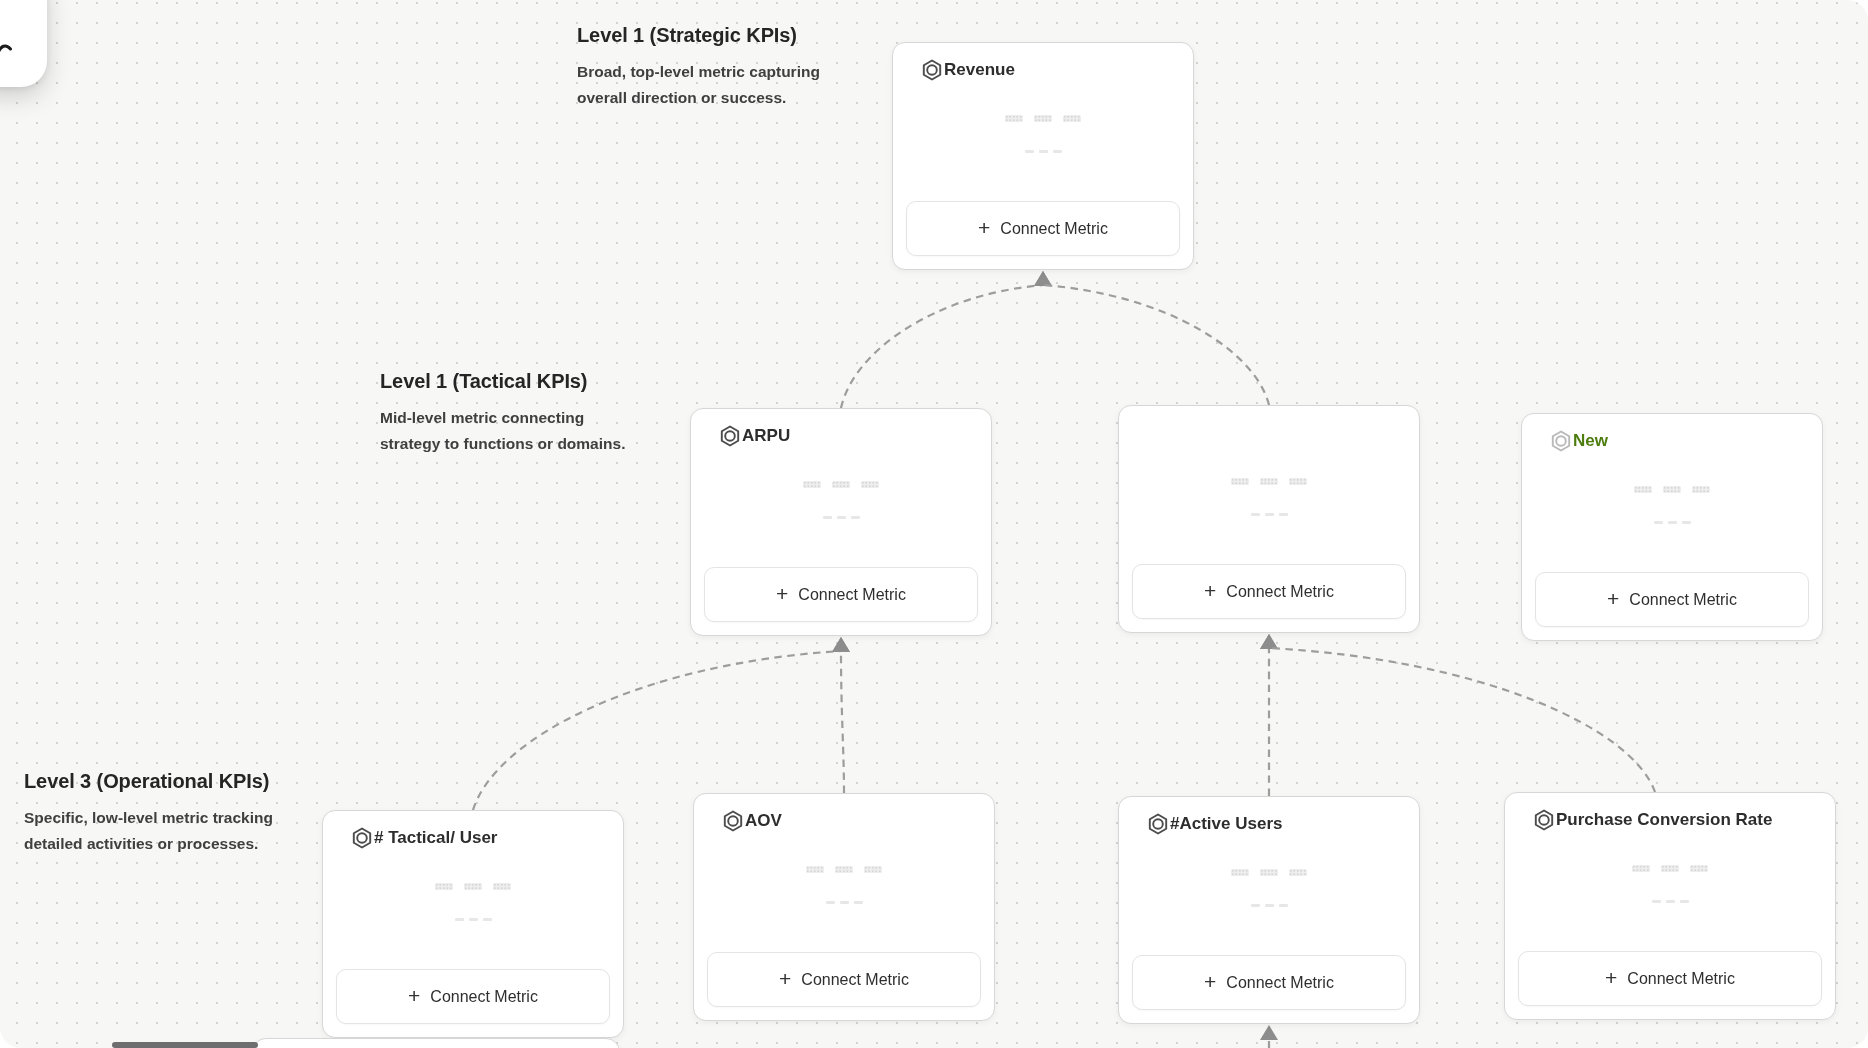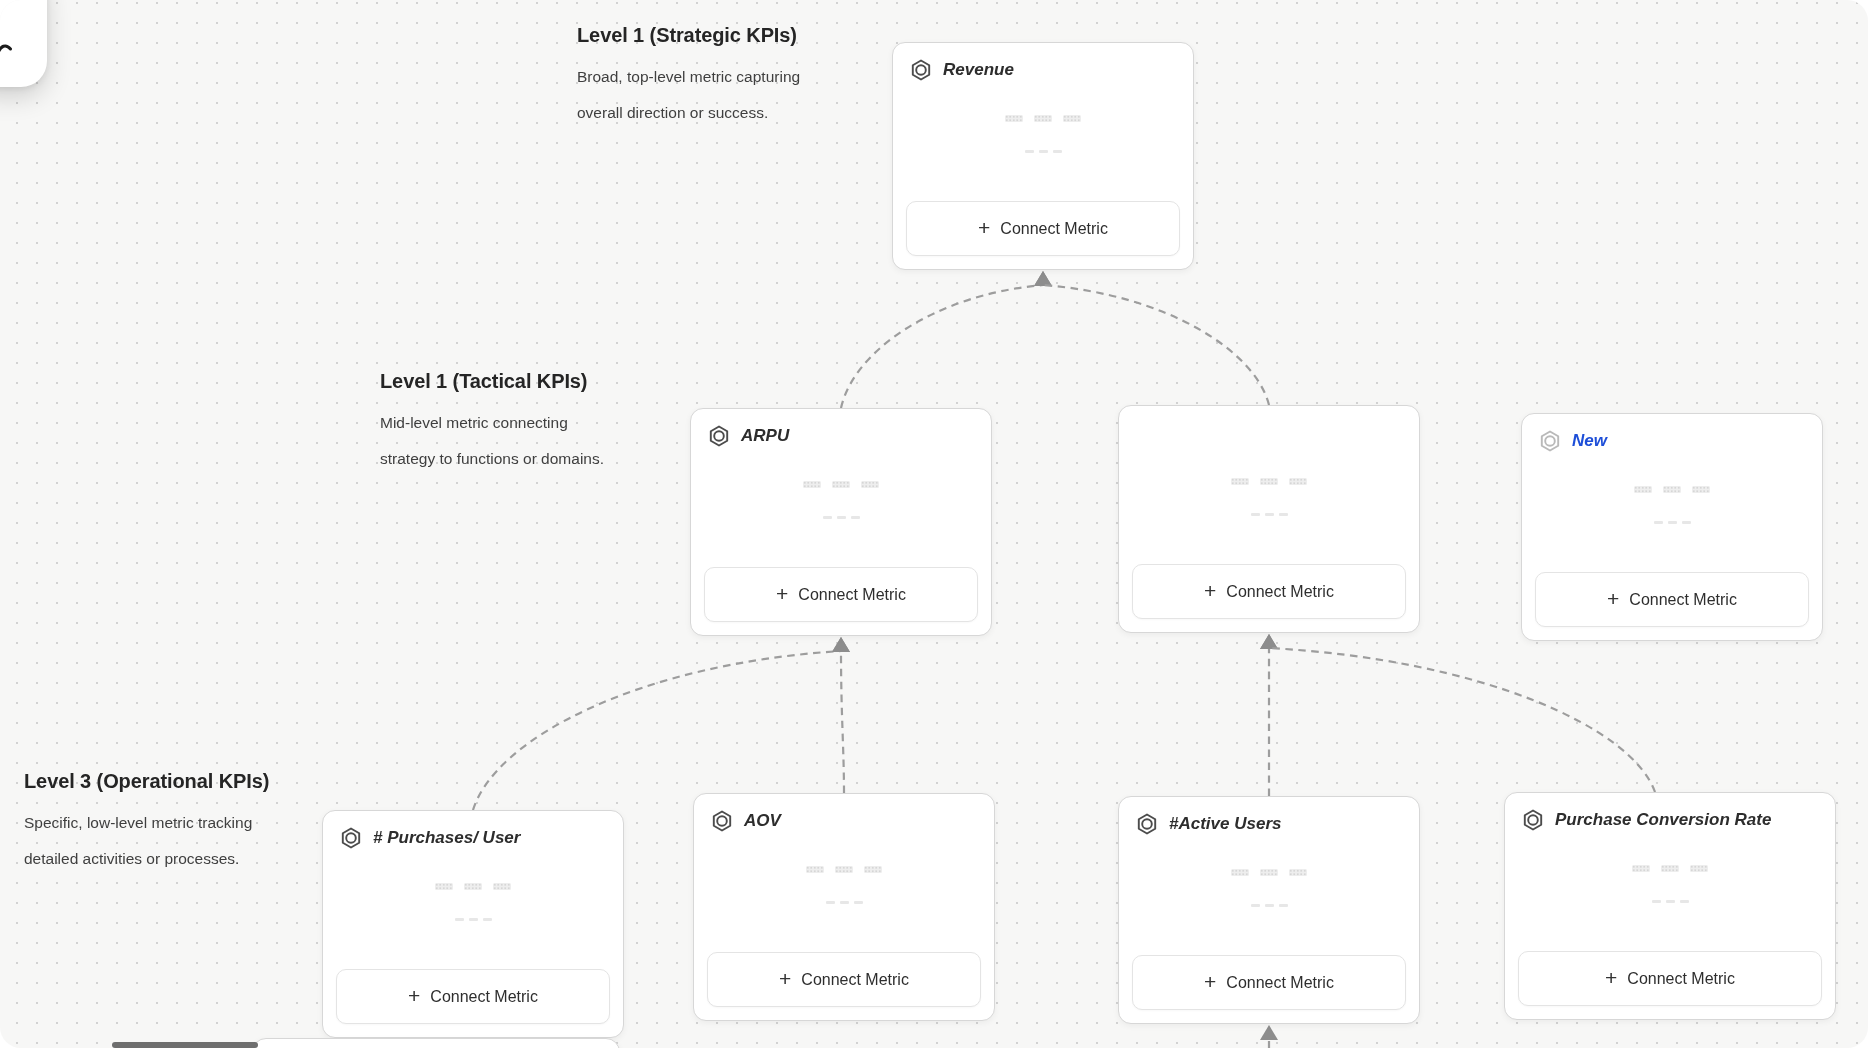--- a/index.html
+++ b/index.html
@@ -6,45 +6,45 @@
   body{font-family:"Liberation Sans","DejaVu Sans",sans-serif;}
   #canvas{
     position:relative;width:1868px;height:1048px;overflow:hidden;
     background-color:#f7f7f6;
     background-image:radial-gradient(circle,#d2d2d2 1.2px,transparent 1.45px);
     background-size:20px 20px;background-position:7px 13px;border-radius:21px;
   }
   
   .level-block{position:absolute;}
   .level-heading{font-size:20px;font-weight:700;color:#252525;letter-spacing:-0.1px;}
-  .level-desc{margin-top:12px;font-size:15.5px;line-height:36px;color:#3f3f3f;white-space:pre-line;}
+  .level-desc{margin-top:12px;font-size:15.5px;line-height:26px;color:#3f3f3f;white-space:pre-line;font-weight:bold;}
   
   .card{
     position:absolute;width:302px;height:228px;background:#fff;
     border:1px solid #d7d7d7;border-radius:13px;box-sizing:border-box;
     box-shadow:0 2px 6px rgba(0,0,0,0.05);
   }
-  .card-header{position:absolute;top:0;left:0;right:0;padding:15px 16px;display:flex;align-items:center;gap:10px;font-style:italic;}
+  .card-header{position:absolute;top:0;left:0;right:0;padding:15px 27px;display:flex;align-items:center;}
   .card-title{font-size:17px;font-weight:600;color:#2d2d2d;white-space:nowrap;}
   .icon-box{width:24px;height:24px;flex:0 0 24px;display:flex;align-items:center;justify-content:center;}
   .skeleton{position:absolute;top:72px;left:0;right:0;display:flex;flex-direction:column;align-items:center;gap:28px;}
   .skel-row{display:flex;gap:11px;}
   .skel-bar{width:18px;height:7px;border-radius:1.5px;background-color:#eeeeee;
     background-image:radial-gradient(#d6d6d6 .8px,transparent .95px);background-size:3.5px 3.5px;}
   .skel-row2{display:flex;gap:5px;}
   .skel-dash{width:9px;height:3px;border-radius:1px;background:#e7e7e7;}
   .connect-btn{
     position:absolute;left:13px;right:13px;bottom:13px;height:55px;
     background:#fff;border:1px solid #e4e4e4;border-radius:10px;
     display:flex;align-items:center;justify-content:center;gap:10px;
     font-family:inherit;font-size:16px;font-weight:500;color:#2e2e2e;cursor:pointer;
     box-shadow:0 1px 2px rgba(0,0,0,0.03);
   }
   .plus-glyph{font-size:21px;font-weight:400;color:#333;line-height:1;margin-top:-2px;}
-  .card.draft .card-title{color:#1d4ed8;}
+  .card.draft .card-title{color:#4d7c0f;}
   .card.draft .hex-icon path,.card.draft .hex-icon circle{stroke:#b9b9b9;}
   .card.partial{height:70px;border-radius:14px;}
   
   #edges{position:absolute;left:0;top:0;pointer-events:none;}
   
   .float-btn{
     position:absolute;left:-30px;top:-33px;width:77px;height:120px;background:#fff;
     border-radius:26px;box-shadow:0 10px 26px rgba(0,0,0,0.16),0 2px 6px rgba(0,0,0,0.08);
     cursor:pointer;border:none;
   }
@@ -202,21 +202,21 @@
 
   <div class="card" style="left: 322px; top: 810px; width: 302px;">
     <div class="card-header">
       <span class="icon-box hex-icon">
         <svg width="24" height="24" viewBox="0 0 24 24" fill="none">
           <path d="M12 2.5 L20.2 7.25 L20.2 16.75 L12 21.5 L3.8 16.75 L3.8 7.25 Z" stroke="#4c4c4c" stroke-width="1.9" stroke-linejoin="round"></path>
           <circle cx="12" cy="12" r="4.8" stroke="#4c4c4c" stroke-width="1.9"></circle>
         </svg>
       </span>
 
-      <span class="card-title"># Purchases/ User</span>
+      <span class="card-title"># Tactical/ User</span>
     </div>
     <div class="skeleton">
       <div class="skel-row">
         <span class="skel-bar"></span>
             <span class="skel-bar"></span>
             <span class="skel-bar"></span>
       </div>
       <div class="skel-row2">
         <span class="skel-dash"></span>
             <span class="skel-dash"></span>

